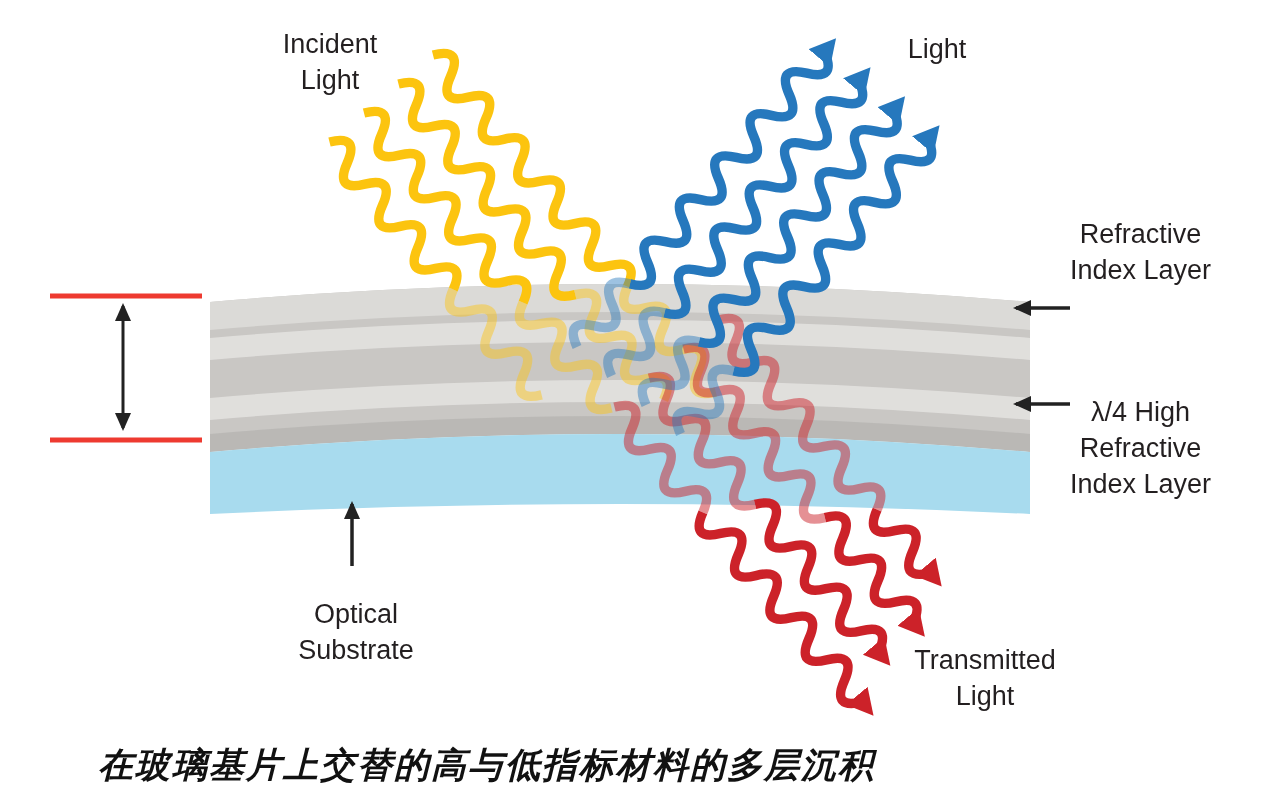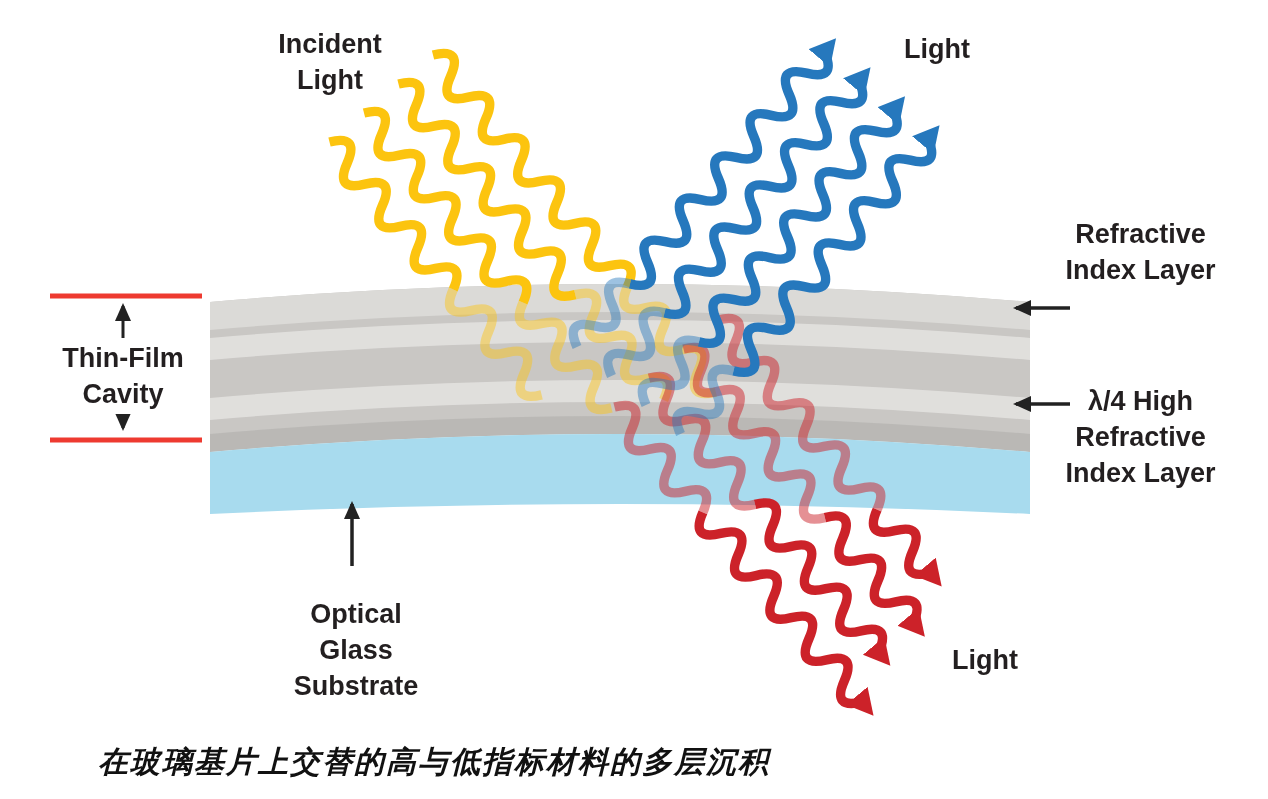--- a/index.html
+++ b/index.html
@@ -7,33 +7,33 @@
     position:relative;
     width:1268px;height:799px;
     background:#ffffff;
     overflow:hidden;
     font-family:"Liberation Sans","DejaVu Sans",sans-serif;
   }
   svg.diagram{position:absolute;left:0;top:0;z-index:1;}
   .lbl{
     position:absolute;
     z-index:2;
-    font-weight:bold;
+    font-weight:normal;
     font-size:27px;
     line-height:36px;
     color:#231f20;
     text-align:center;
     white-space:nowrap;
   }
   .lbl span{display:block;}
   .cavity-lbl{background:#ffffff;padding:2px 0;}
   .caption{
     position:absolute;
     z-index:2;
-    font-size:30px;
+    font-size:35px;
     font-style:italic;
     font-weight:600;
     letter-spacing:2px;
     color:#111111;
     white-space:nowrap;
   }
 </style>
 </head>
 <body>
 
@@ -134,36 +134,32 @@
 
   <div class="lbl" style="left:847px;top:31px;width:180px;">
     <span>Light</span>
   </div>
 
   <div class="lbl" style="left:1043px;top:216px;width:195px;">
     <span>Refractive</span>
     <span>Index Layer</span>
   </div>
 
-  <div class="lbl" style="left:1043px;top:383px;width:195px;text-align:center;">
+  <div class="lbl" style="left:1043px;top:394px;width:195px;text-align:center;">
     <span>λ/4 High</span>
     <span>Refractive</span>
     <span>Index Layer</span>
   </div>
 
-  <div class="lbl cavity-lbl" style="left:48px;top:338px;width:150px;">
-    <span>Thin-Film</span>
-    <span>Cavity</span>
-  </div>
 
   <div class="lbl" style="left:266px;top:570px;width:180px;margin-top:26px;">
     <span>Optical</span>
-    <span>Glass</span>
     <span>Substrate</span>
   </div>
 
   <div class="lbl" style="left:880px;top:642px;width:210px;">
+    <span>Transmitted</span>
     <span>Light</span>
   </div>
 
   <div class="caption" style="left:98px;top:742px;">在玻璃基片上交替的高与低指标材料的多层沉积</div>
 
 </div>
 
 </body></html>

